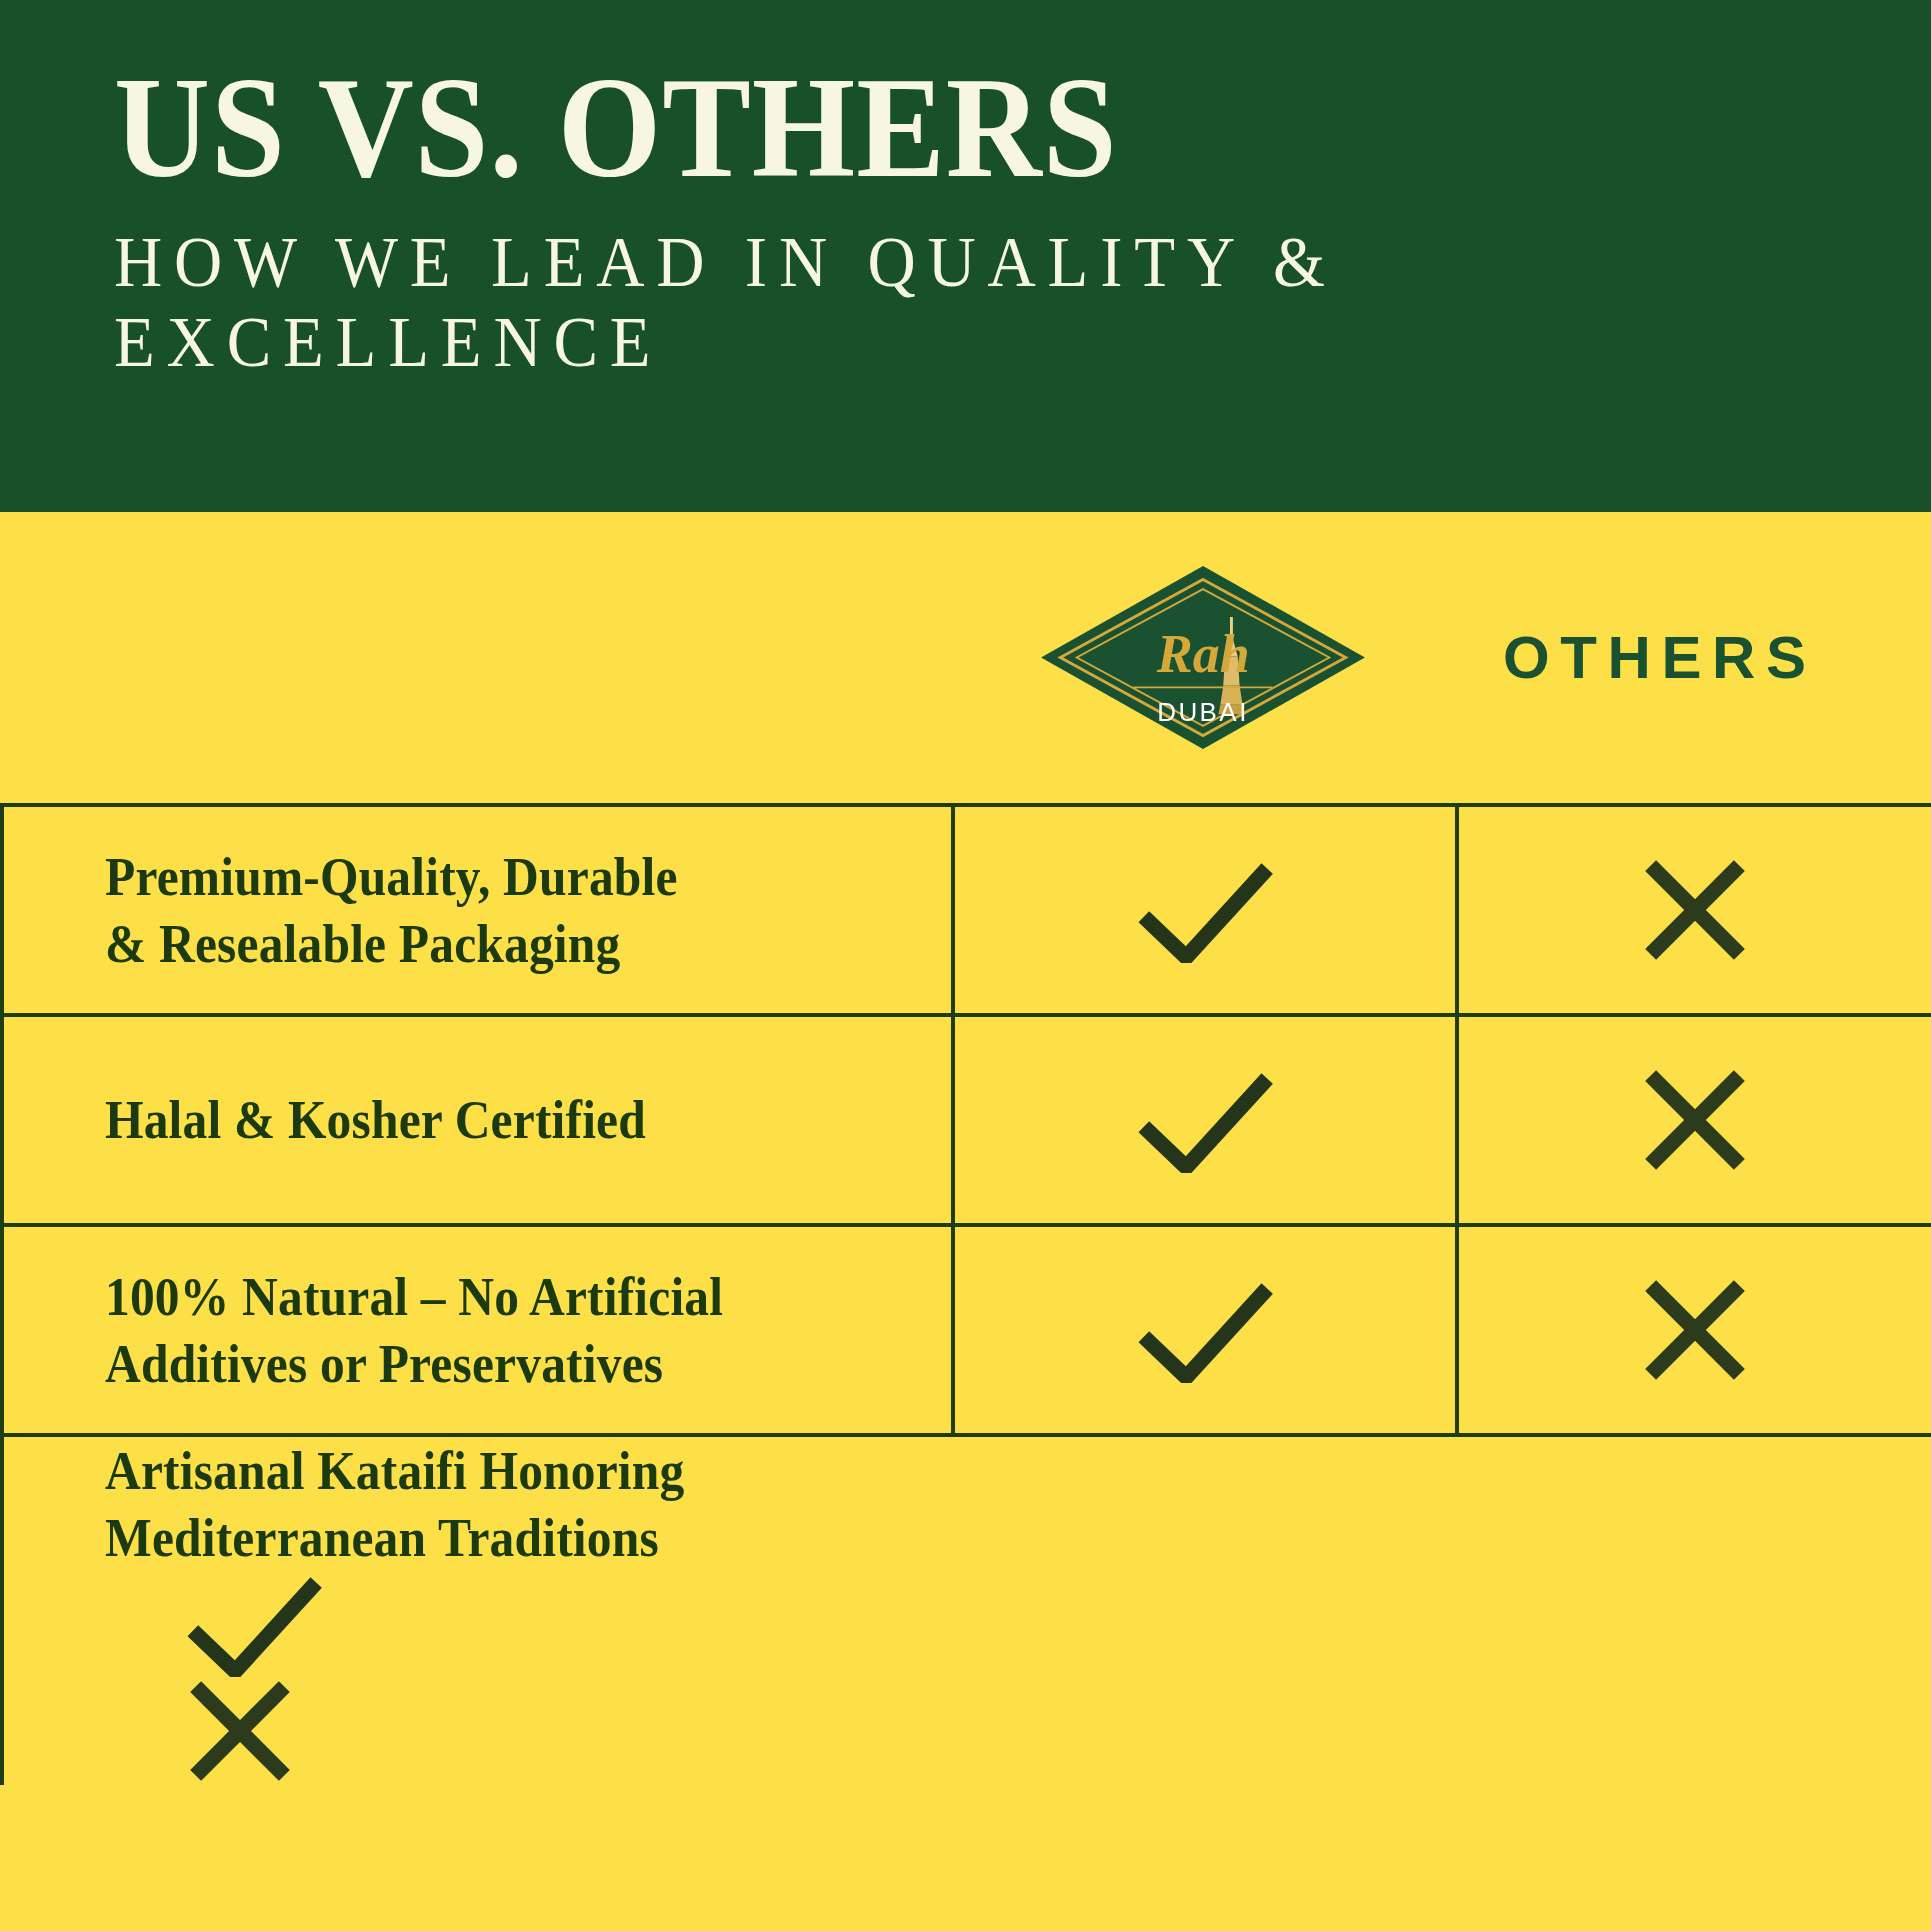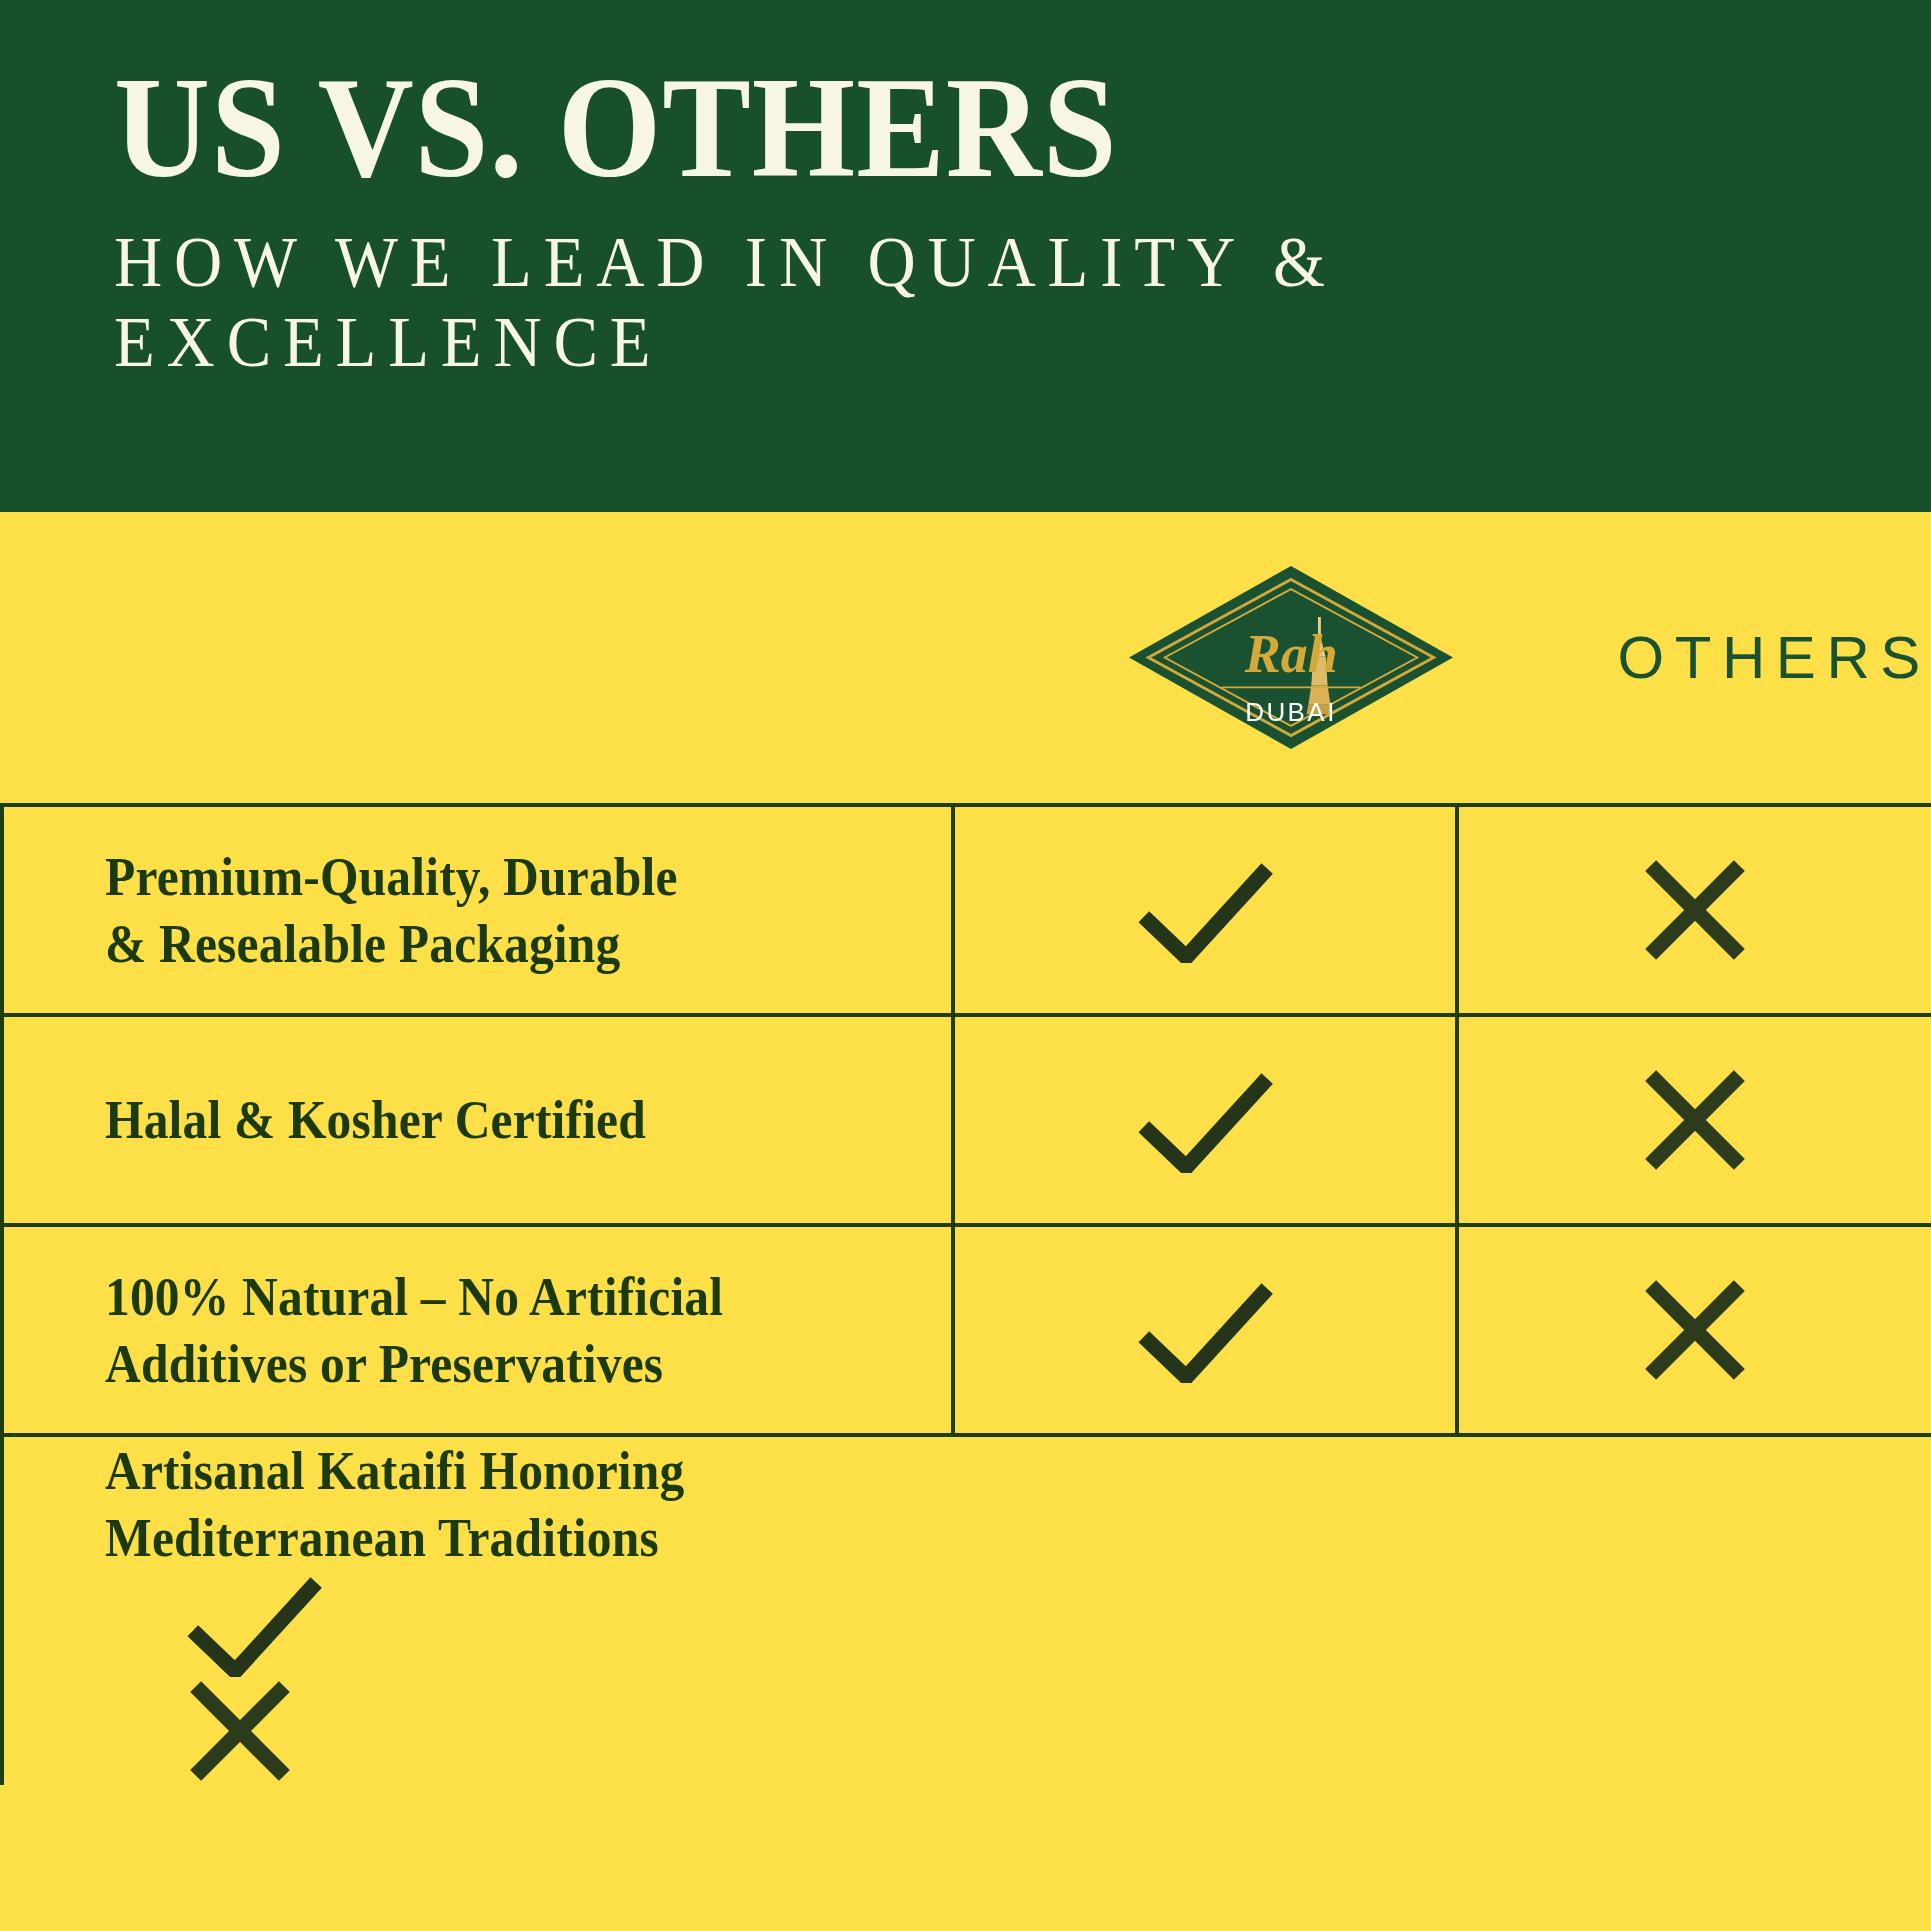--- a/index.html
+++ b/index.html
@@ -77,36 +77,36 @@
     display: flex;
     align-items: center;
     position: relative;
   }
 
   
   .thead {
     height: 295px;
     border-bottom: 4.8px solid #1E3D10;
   }
-  .thead .cell { height: 100%; justify-content: flex-end; }
+  .thead .cell { height: 100%; }
 
   .cell-blank { width: 951px; }
   .cell-logo {
     width: 504px;
     justify-content: center;
   }
   .cell-others {
     width: 476px;
     justify-content: flex-start;
     padding-left: 48px;
   }
 
   .others-label {
     font-family: "Liberation Sans", "DejaVu Sans", sans-serif;
-    font-weight: normal;
+    font-weight: bold;
     font-size: 60px;
     letter-spacing: 10.6px;
     color: #1A5130;
     white-space: nowrap;
   }
 
   
   .trow {
     height: 210px;
     border-bottom: 4.8px solid #1E3D10;

